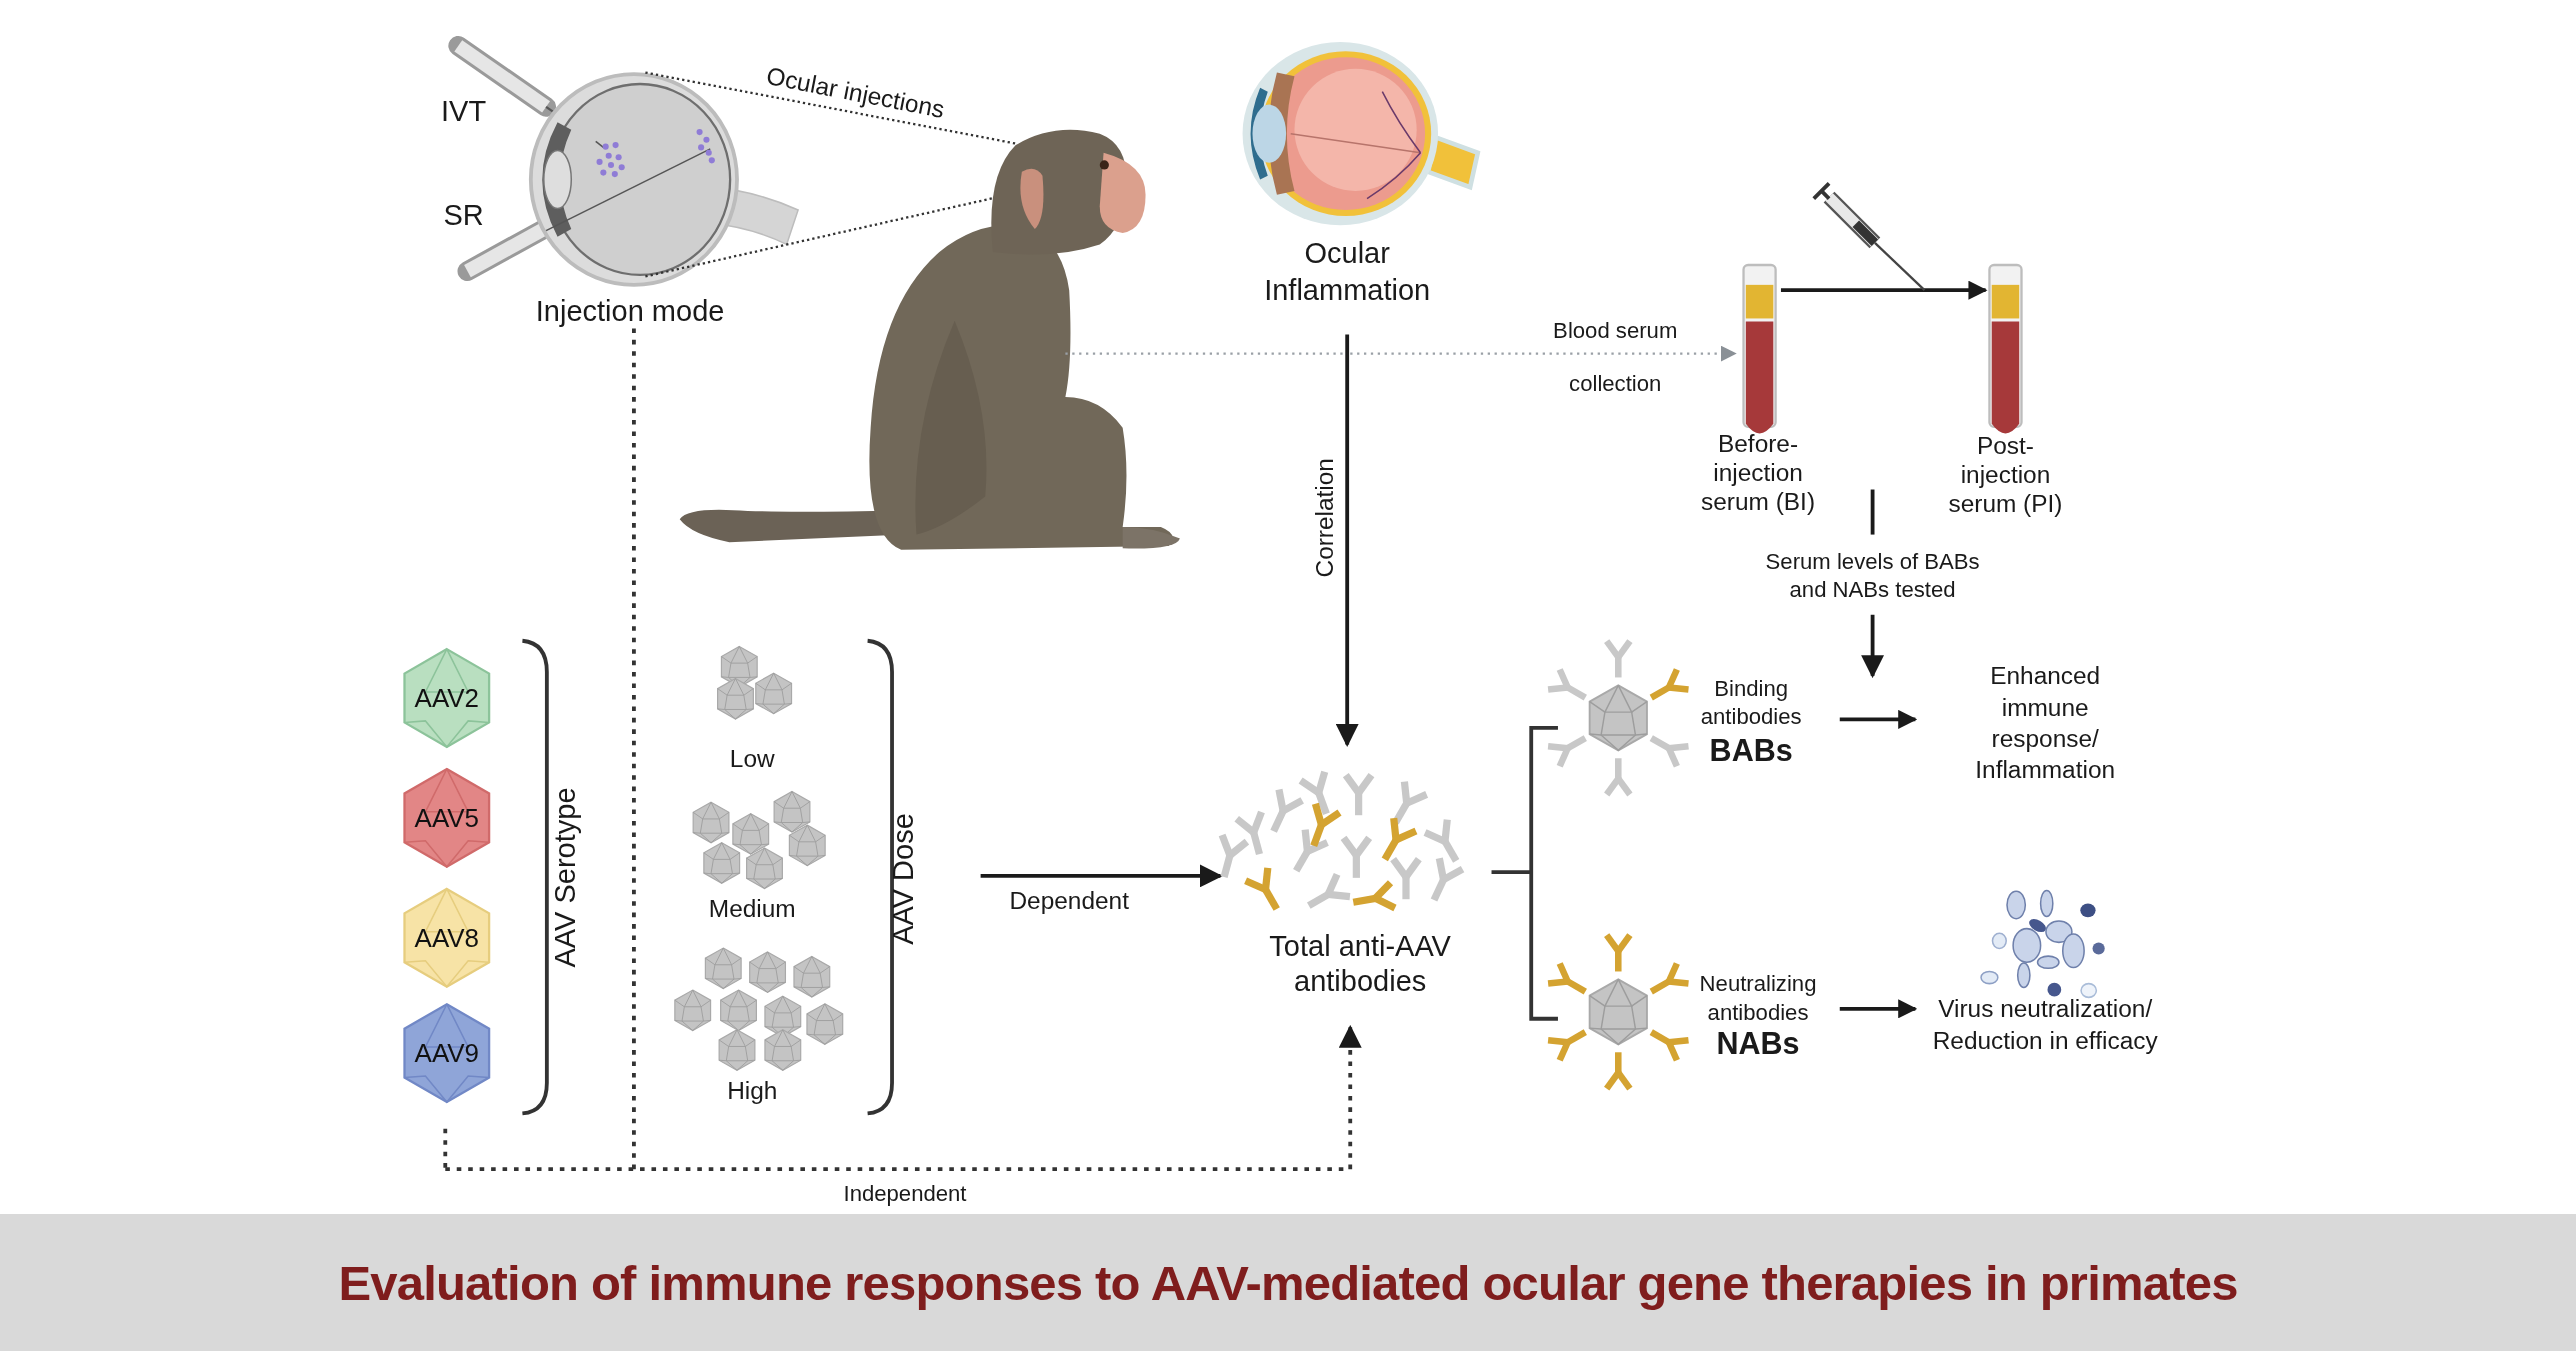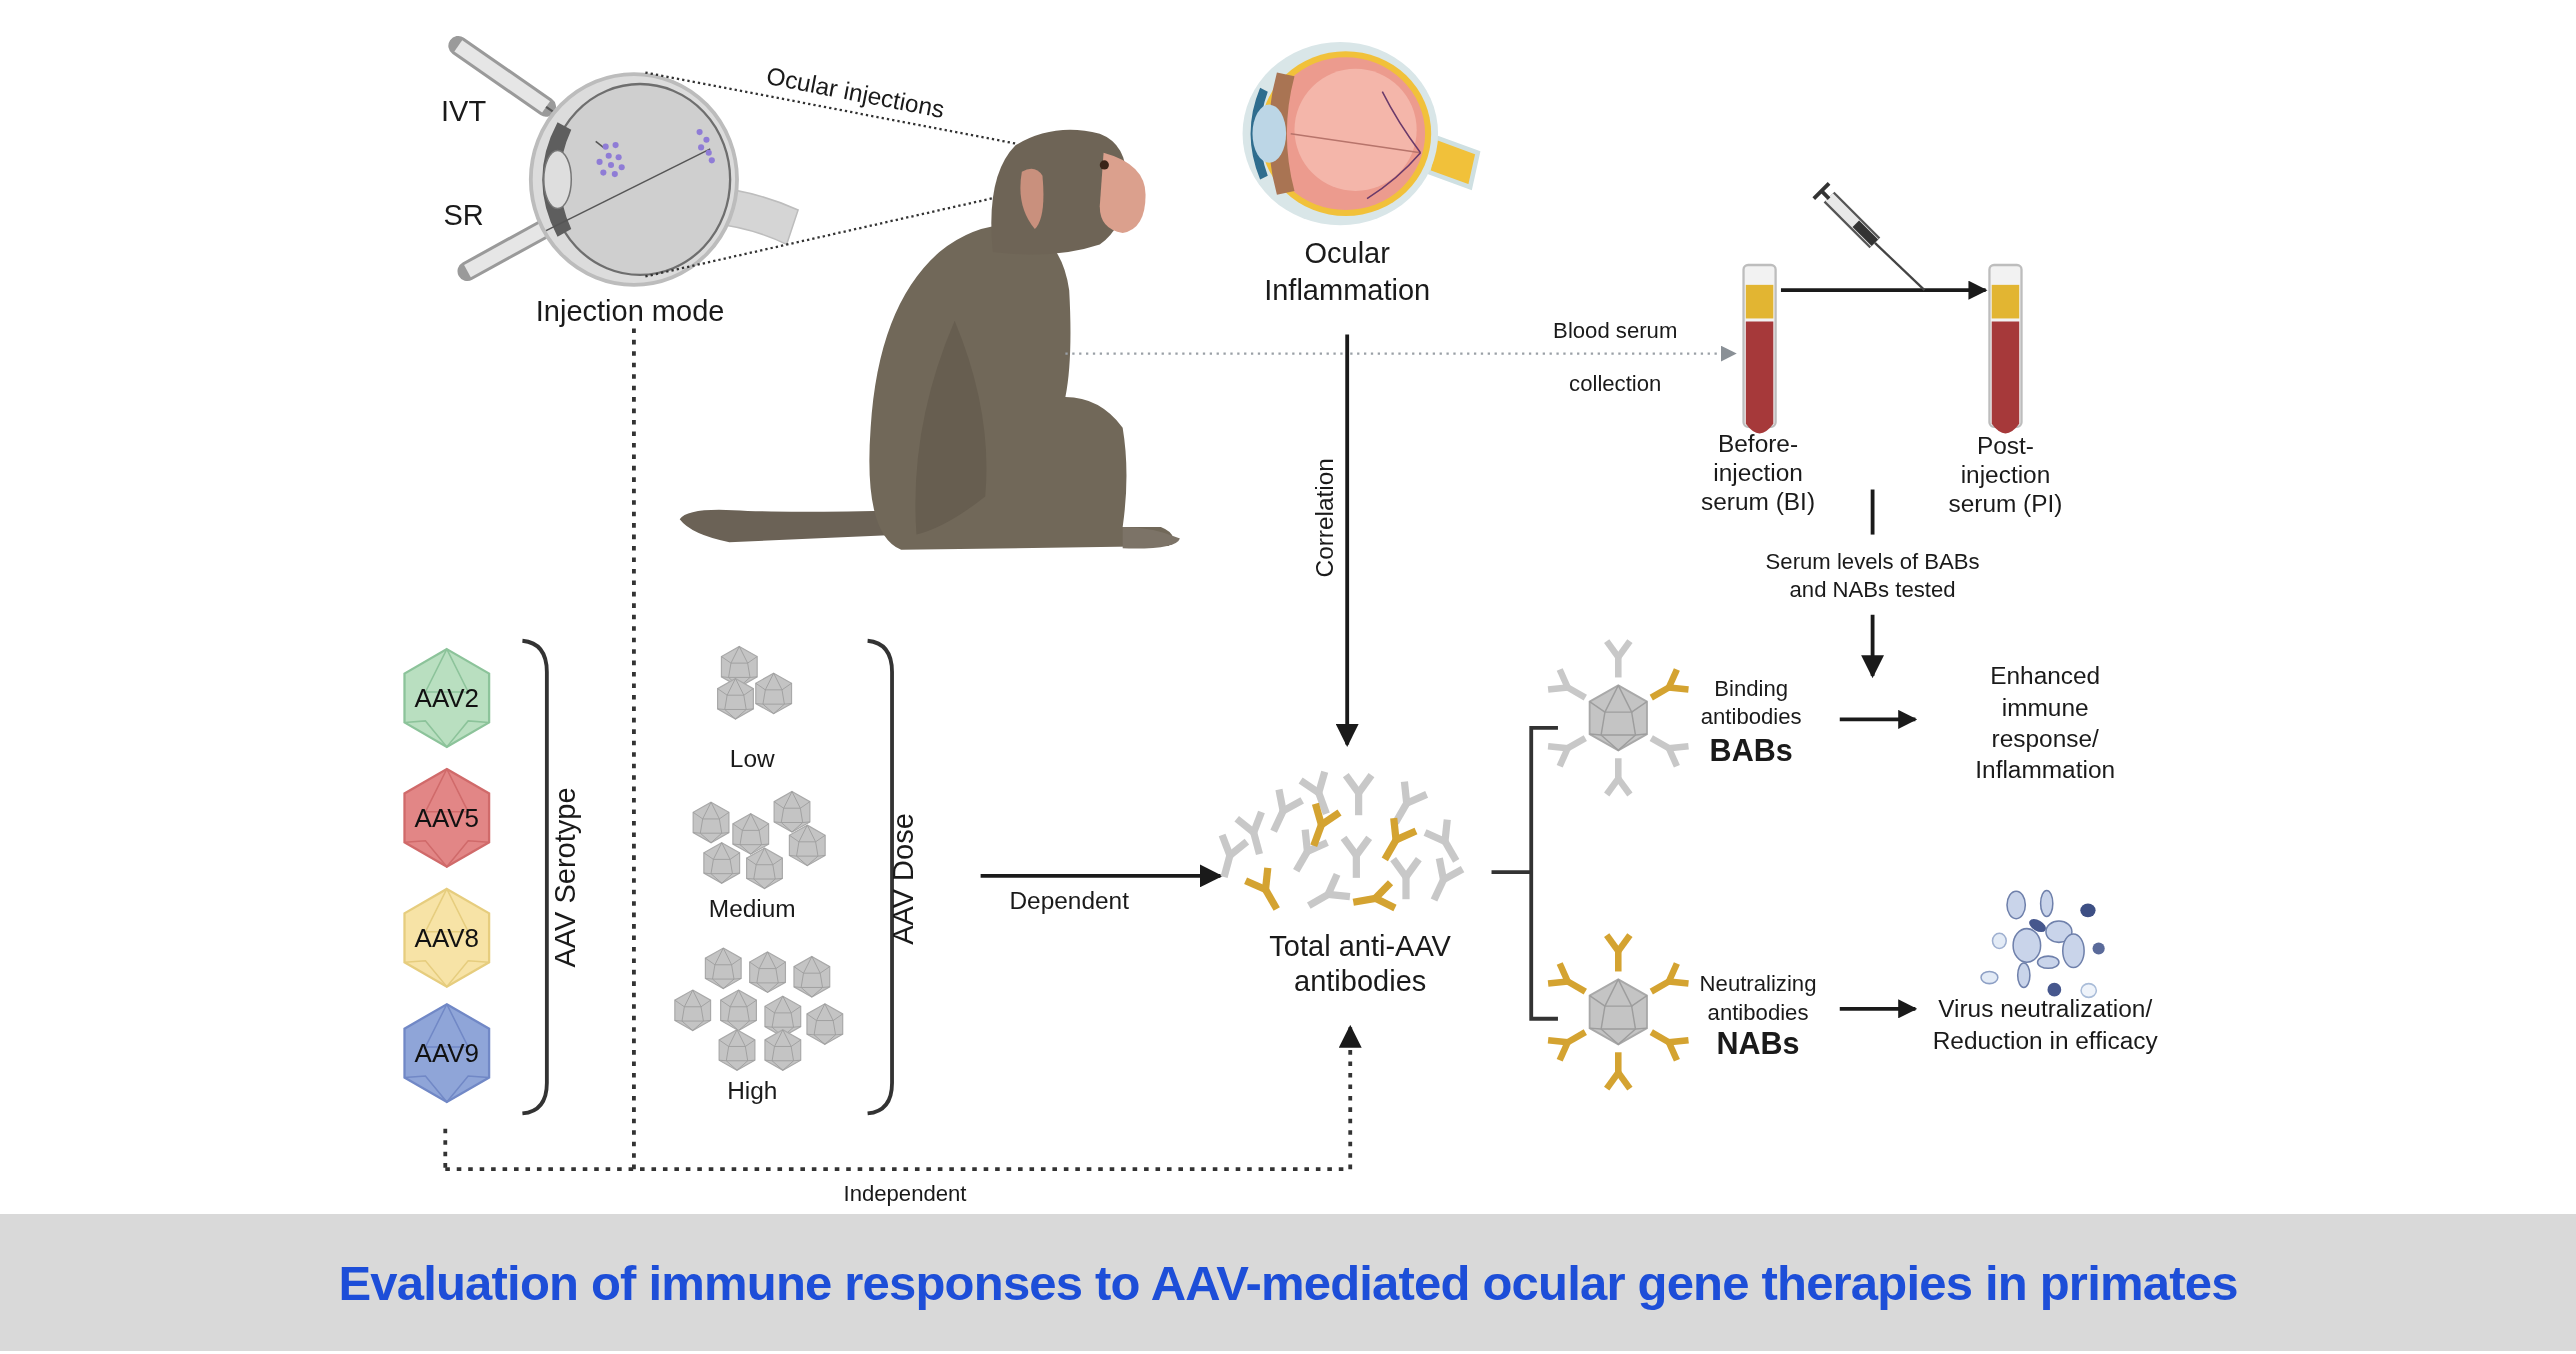--- a/index.html
+++ b/index.html
@@ -5,21 +5,21 @@
   html, body { margin: 0; padding: 0; background: #ffffff; }
   body { width: 2576px; height: 1354px; overflow: hidden; position: relative; font-family: "Liberation Sans", sans-serif; }
   #canvas { position: absolute; left: 0; top: 0; width: 2576px; height: 1354px; }
   .lbl { font-family: "Liberation Sans", sans-serif; fill: #1a1a1a; }
   .lbl-md { font-size: 38px; }
   .lbl-sm { font-size: 32px; }
   .lbl-xs { font-size: 29px; }
   .lbl-bold { font-weight: bold; font-size: 40px; }
   .hex-text { font-size: 34px; fill: #111; font-family: "Liberation Sans", sans-serif; }
   .banner { position: absolute; left: 0; top: 1214px; width: 2576px; height: 137px; background: #d9d9d9; display: flex; align-items: center; justify-content: center; }
-  .banner-title { font-family: "Liberation Sans", sans-serif; font-weight: bold; font-size: 49px; color: #1d4ed8; letter-spacing: -0.8px; }
+  .banner-title { font-family: "Liberation Sans", sans-serif; font-weight: bold; font-size: 49px; color: #7f1d1d; letter-spacing: -0.8px; }
 </style>
 </head>
 <body>
 
 <svg id="canvas" viewBox="0 0 3373 1773" xmlns="http://www.w3.org/2000/svg">
   <defs>
     <marker id="arrowBlack" viewBox="0 0 10 10" refX="9" refY="5" markerWidth="5" markerHeight="5" orient="auto">
       <path d="M0,0 L10,5 L0,10 z" fill="#1a1a1a"></path>
     </marker>
     <marker id="arrowBig" viewBox="0 0 10 10" refX="9" refY="5" markerWidth="6" markerHeight="6" orient="auto">

